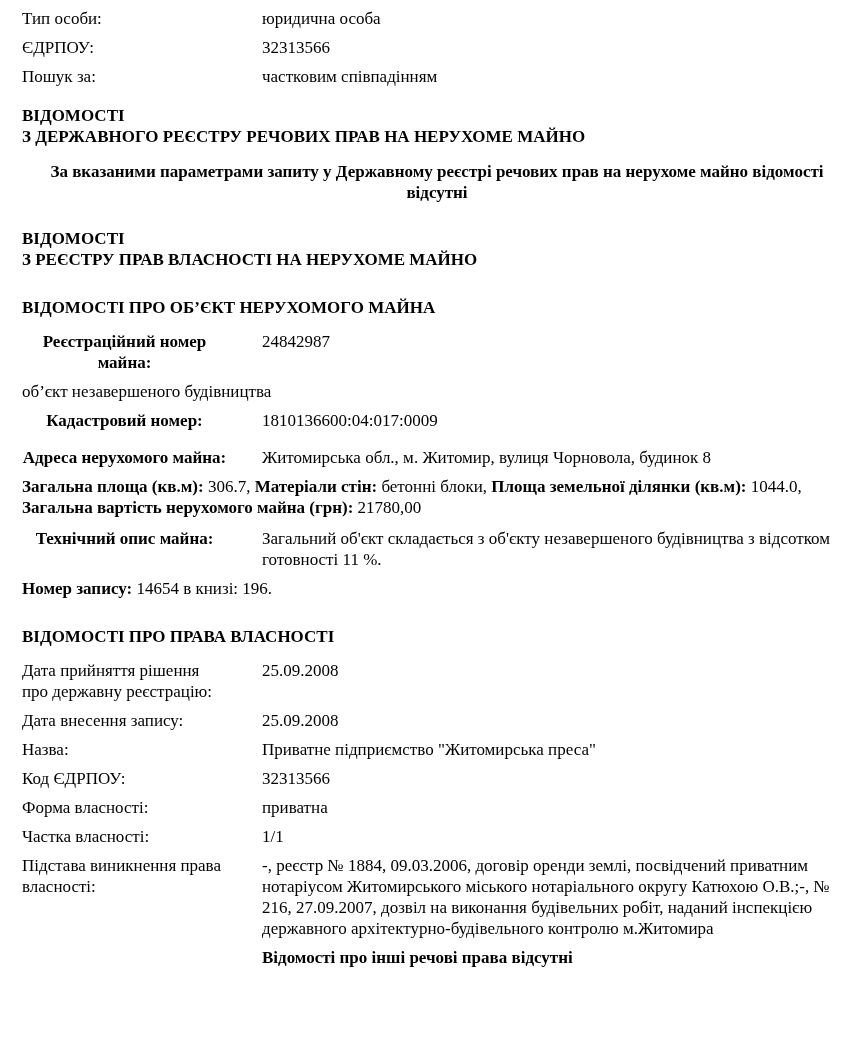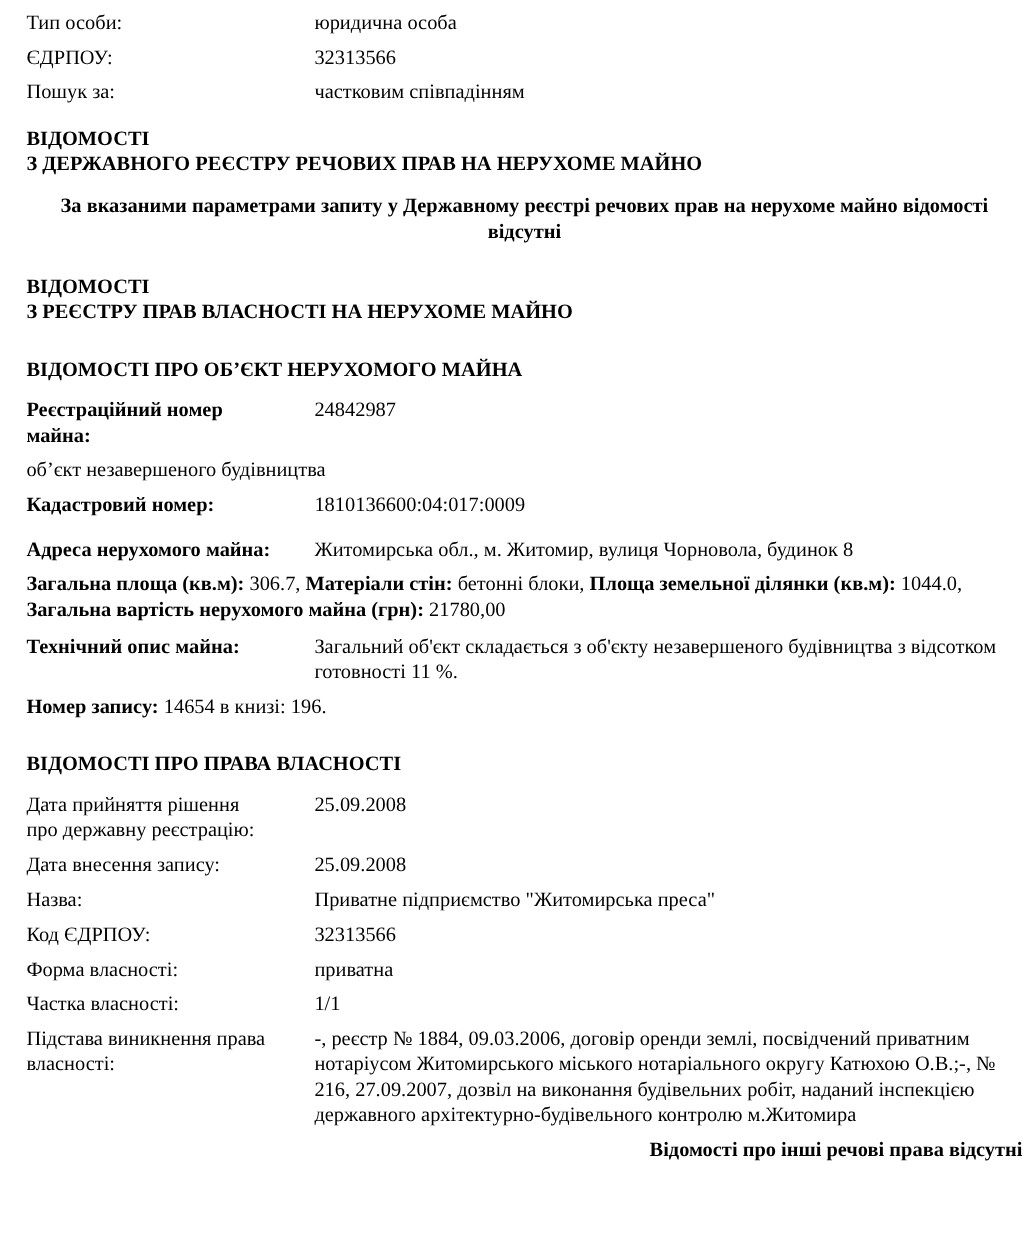--- a/index.html
+++ b/index.html
@@ -8,38 +8,38 @@
     color: #000000;
     font-family: "Liberation Serif", "DejaVu Serif", serif;
     font-size: 17px; line-height: 21px;
     overflow: hidden;
   }
   .page { padding: 8px 10px 0 22px; }
 
   .row { display: flex; margin-bottom: 8px; }
   .row .lbl { flex: 0 0 240px; box-sizing: border-box; padding-right: 35px; }
   .row .val { flex: 1 1 auto; max-width: 578px; }
-  .bold-lbl .lbl { font-weight: bold; }
+  .bold-lbl .lbl { font-weight: bold; text-align: center; }
 
   .top-rows { margin-bottom: 18px; }
 
   .hdr { font-weight: bold; margin: 0; font-size: 17px; line-height: 21px; }
   .hdr-block { margin: 0 0 14px 0; }
   .hdr-block-1 { margin-top: 2px; }
   .hdr-block-2 { margin-top: 25px; }
   .note-center {
     font-weight: bold; text-align: center;
     max-width: 822px; margin: 12px auto 0 auto;
   }
   .section-title { margin-top: 27px; margin-bottom: 13px; }
 
   .inline-para { margin: 2px 0 10px 0; max-width: 822px; }
   .inline-line { margin: 2px 0 8px 0; }
 
-  .footer-note { font-weight: bold; margin-left: 240px; margin-top: 2px; text-align: right; }
+  .footer-note { font-weight: bold; margin-left: 240px; margin-top: 2px; }
 </style>
 </head>
 <body>
 
 <div class="page">
 
   <div class="top-rows">
     <div class="row">
       <div class="lbl">Тип особи:</div>
       <div class="val">юридична особа</div>

